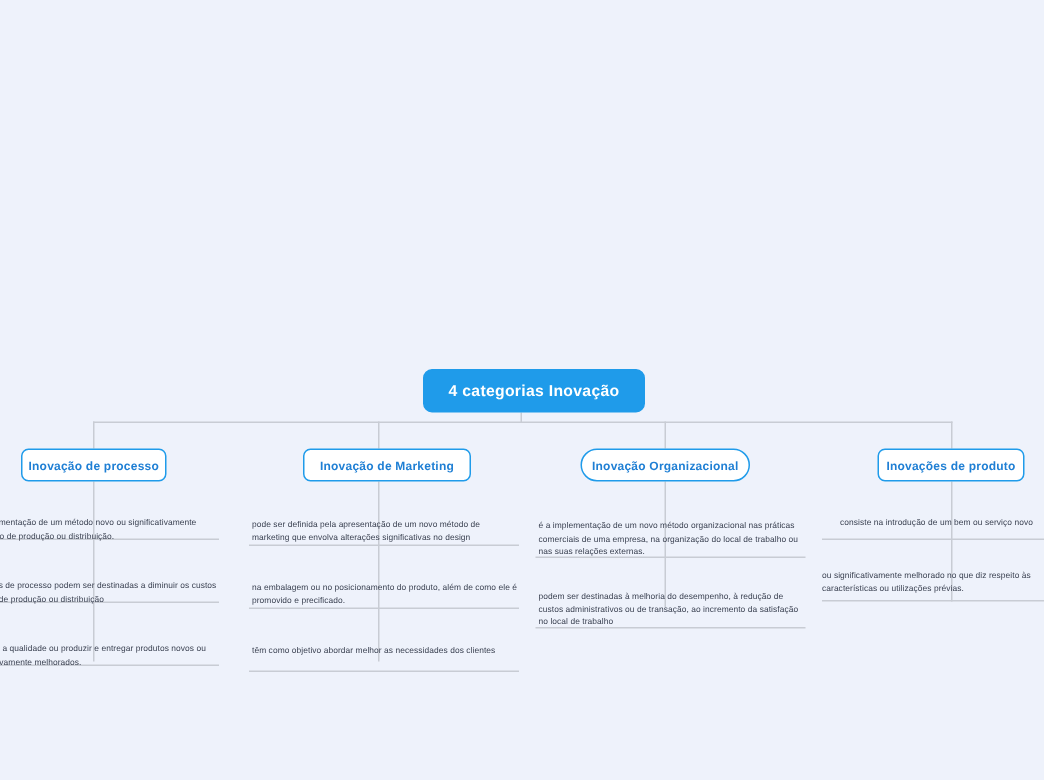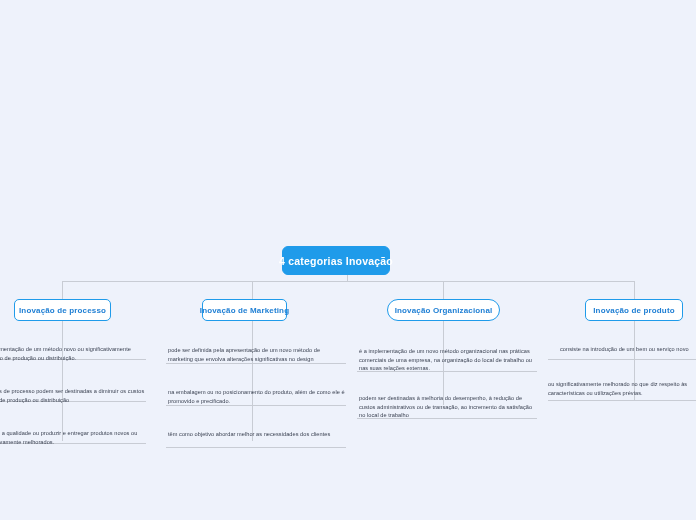--- a/index.html
+++ b/index.html
@@ -36,21 +36,21 @@
     position: absolute;
     height: 1px;
     background: #c8ccd4;
   }
 
   
   #root-node {
     position: absolute;
     left: 282px;
     top: 246px;
-    width: 108px;
+    width: 148px;
     height: 29px;
     box-sizing: border-box;
     background: #1f9bea;
     border: 1px solid #1f9bea;
     border-radius: 6px;
     color: #ffffff;
     font-size: 10.5px;
     font-weight: bold;
     display: flex;
     align-items: center;
@@ -119,25 +119,25 @@
   <div class="leaf-underline" style="left:357px; top:371px; width:180px;"></div>
   <div class="leaf-underline" style="left:357px; top:418px; width:180px;"></div>
 
   <div class="leaf-underline" style="left:548px; top:359px; width:172px;"></div>
   <div class="leaf-underline" style="left:548px; top:400px; width:172px;"></div>
 
   <div id="root-node">4 categorias Inovação</div>
 
   <div class="cat-node" style="left:14px; top:299px; width:97px;">Inovação de processo</div>
 
-  <div class="cat-node" style="left:202px; top:299px; width:85px;">Inovação de Marketing</div>
+  <div class="cat-node" style="left:202px; top:299px; width:112px;">Inovação de Marketing</div>
 
   <div class="cat-node" style="left:387px; top:299px; width:113px;border-radius:11px;">Inovação Organizacional</div>
 
-  <div class="cat-node" style="left:585px; top:299px; width:98px;">Inovação de produto</div>
+  <div class="cat-node" style="left:585px; top:299px; width:98px;">Inovações de produto</div>
 
   <div class="leaf" style="left:-24px; top:345px; width:170px;">é a implementação de um método novo ou significativamente melhorado de produção ou distribuição.</div>
   <div class="leaf" style="left:-24px; top:387px; width:170px;">Inovações de processo podem ser destinadas a diminuir os custos unitários de produção ou distribuição</div>
   <div class="leaf" style="left:-24px; top:429px; width:170px;">aumentar a qualidade ou produzir e entregar produtos novos ou significativamente melhorados.</div>
 
   <div class="leaf" style="left:168px; top:346px; width:178px;">pode ser definida pela apresentação de um novo método de marketing que envolva alterações significativas no design</div>
   <div class="leaf" style="left:168px; top:388px; width:178px;">na embalagem ou no posicionamento do produto, além de como ele é promovido e precificado.</div>
   <div class="leaf" style="left:168px; top:430px; width:178px;">têm como objetivo abordar melhor as necessidades dos clientes</div>
 
   <div class="leaf" style="left:359px; top:347px; width:178px;">é a implementação de um novo método organizacional nas práticas comerciais de uma empresa, na organização do local de trabalho ou nas suas relações externas.</div>

